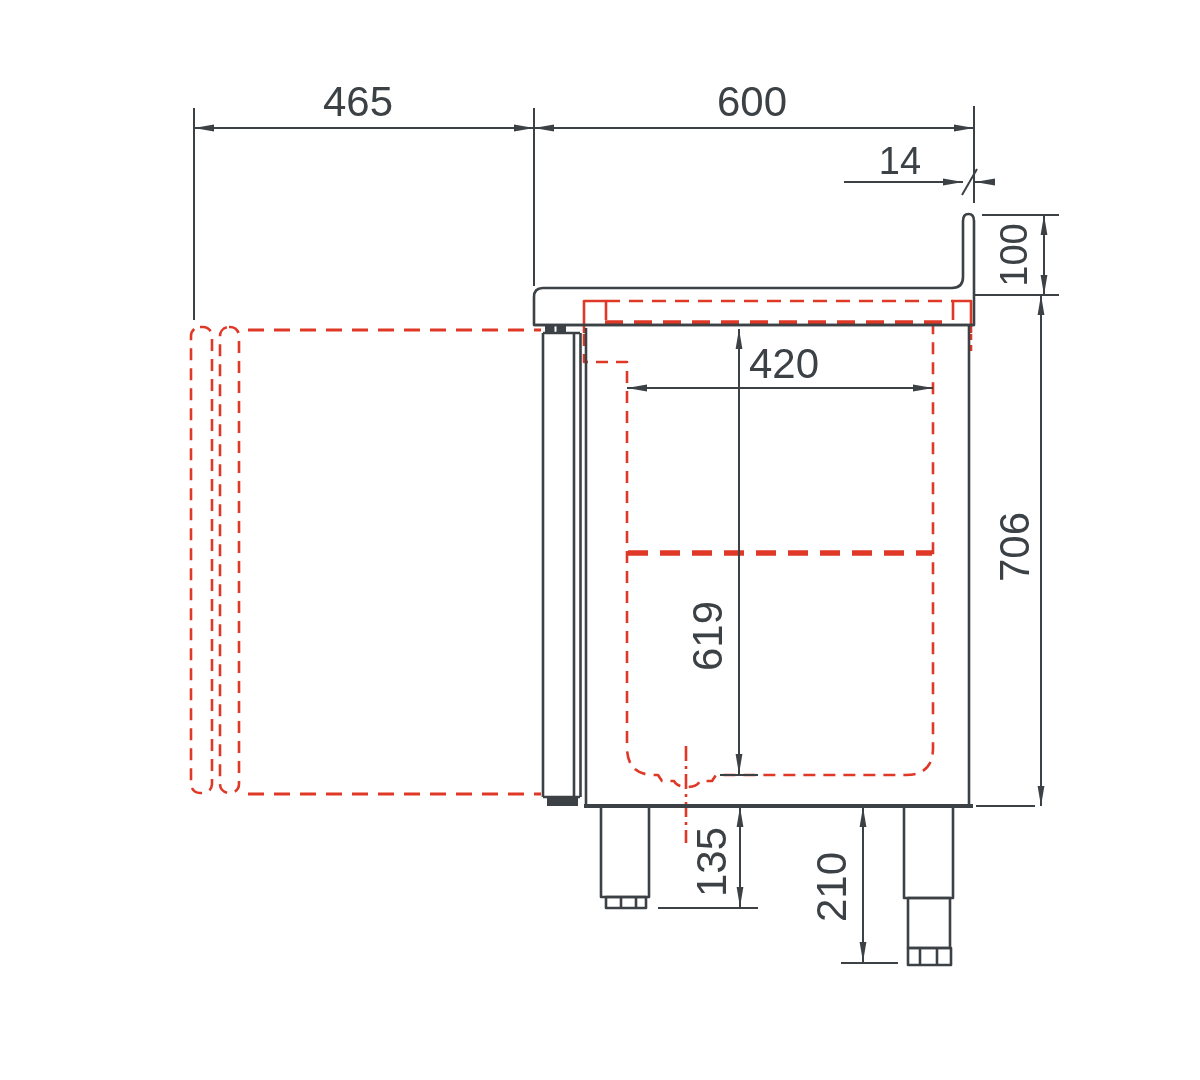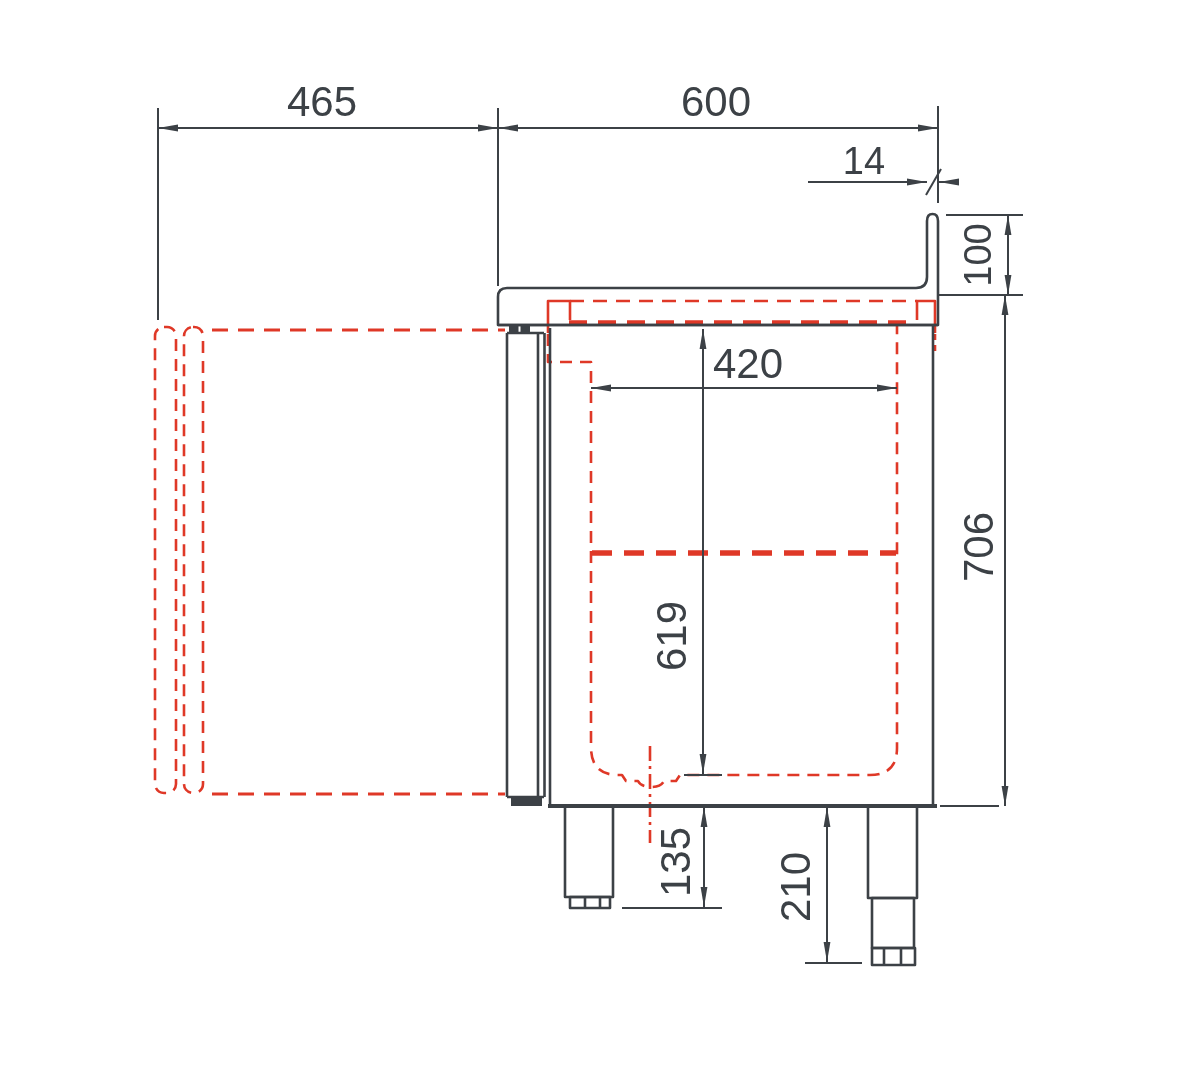--- a/index.html
+++ b/index.html
@@ -1,16 +1,16 @@
 <!DOCTYPE html>
 <html><head>
 <meta charset="utf-8">
 <style>
   html,body{margin:0;padding:0;background:#ffffff;}
-  .stage{position:relative;width:1052px;height:1080px;background:#ffffff;overflow:hidden;}
+  .stage{position:relative;width:1052px;height:1080px;background:#ffffff;overflow:hidden;padding-left:36px;}
   svg{display:block;}
   
   .k   {stroke:#3c4146;fill:none;stroke-width:2;}
   .geo {stroke:#3c4146;fill:none;stroke-width:2.6;stroke-linejoin:round;}
   .thick{stroke-width:4.2;}
   .fillk{fill:#3c4146;stroke:none;}
   
   .r   {stroke:#df3827;fill:none;stroke-width:2.6;stroke-linejoin:round;}
   .rd  {stroke-dasharray:12 8;}
   .rline{stroke-dasharray:16 10;stroke-width:3;}

